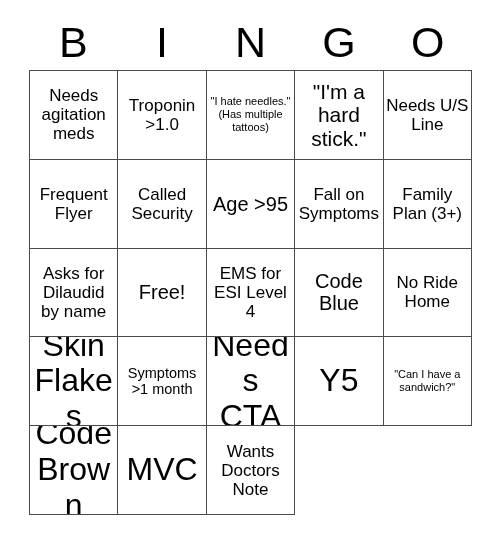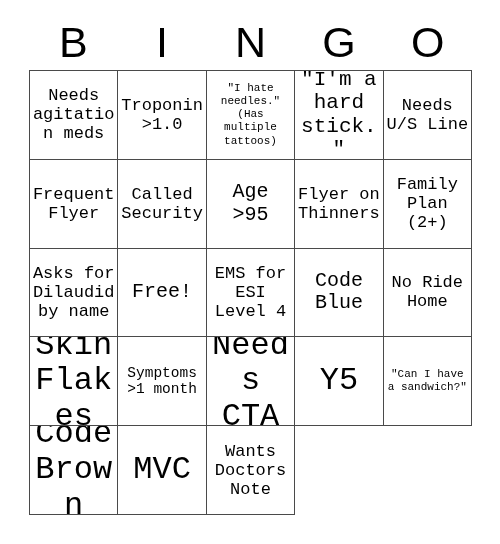--- a/index.html
+++ b/index.html
@@ -50,21 +50,20 @@
     top: 70px;
     width: 443px;
     height: 445px;
     display: grid;
     grid-template-columns: repeat(5, 1fr);
     grid-template-rows: repeat(5, 1fr);
     border-top: 1px solid #4a4a4a;
     border-left: 1px solid #4a4a4a;
     box-sizing: border-box;
     background: #ffffff;
-    font-family: Liberation Mono, monospace;
   }
 
   .bingo-cell {
     border-right: 1px solid #4a4a4a;
     border-bottom: 1px solid #4a4a4a;
     box-sizing: border-box;
     display: flex;
     align-items: center;
     justify-content: center;
     text-align: center;
@@ -123,25 +122,25 @@
     <div class="bingo-cell">
       <span class="cell-text size-md">Frequent Flyer</span>
     </div>
     <div class="bingo-cell">
       <span class="cell-text size-md">Called Security</span>
     </div>
     <div class="bingo-cell">
       <span class="cell-text size-xxl">Age &gt;95</span>
     </div>
     <div class="bingo-cell">
-      <span class="cell-text size-md">Flyer on Thinners</span>
+      <span class="cell-text size-md">Fall on Symptoms</span>
     </div>
 
     <div class="bingo-cell">
-      <span class="cell-text size-md">Family Plan (2+)</span>
+      <span class="cell-text size-md">Family Plan (3+)</span>
     </div>
     <div class="bingo-cell">
       <span class="cell-text size-md">Asks for Dilaudid by name</span>
     </div>
     <div class="bingo-cell">
       <span class="cell-text size-xxl">Free!</span>
     </div>
     <div class="bingo-cell">
       <span class="cell-text size-md">EMS for ESI Level 4</span>
     </div>

